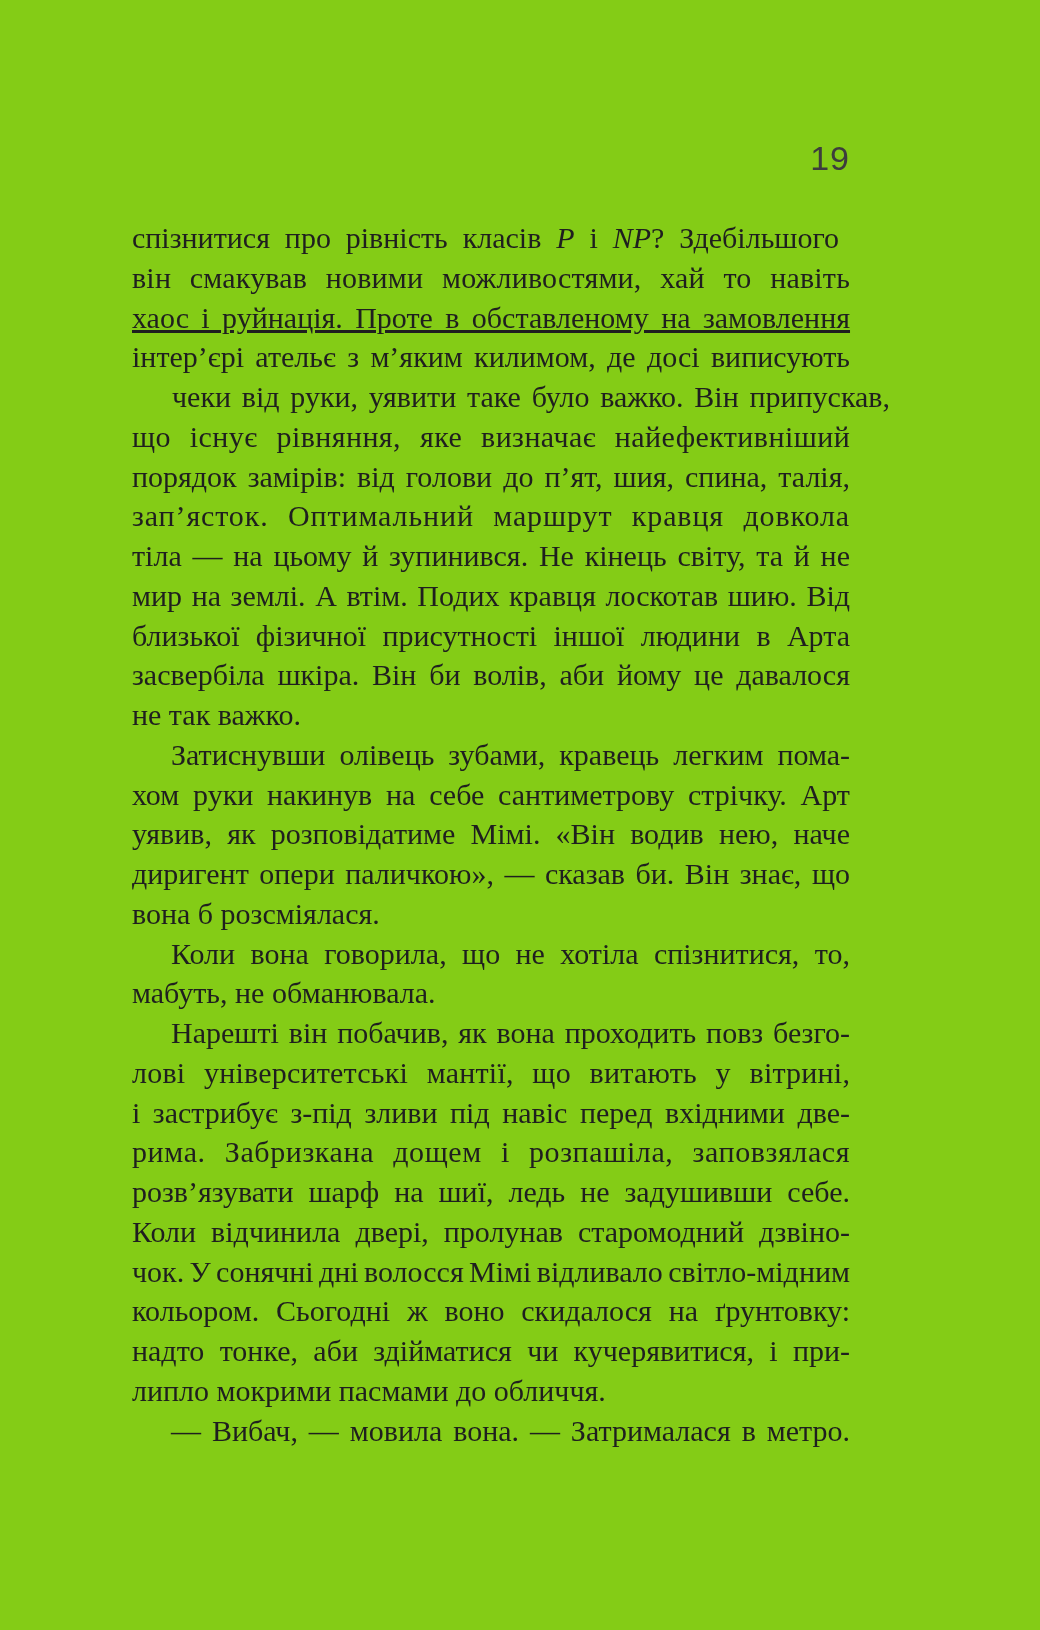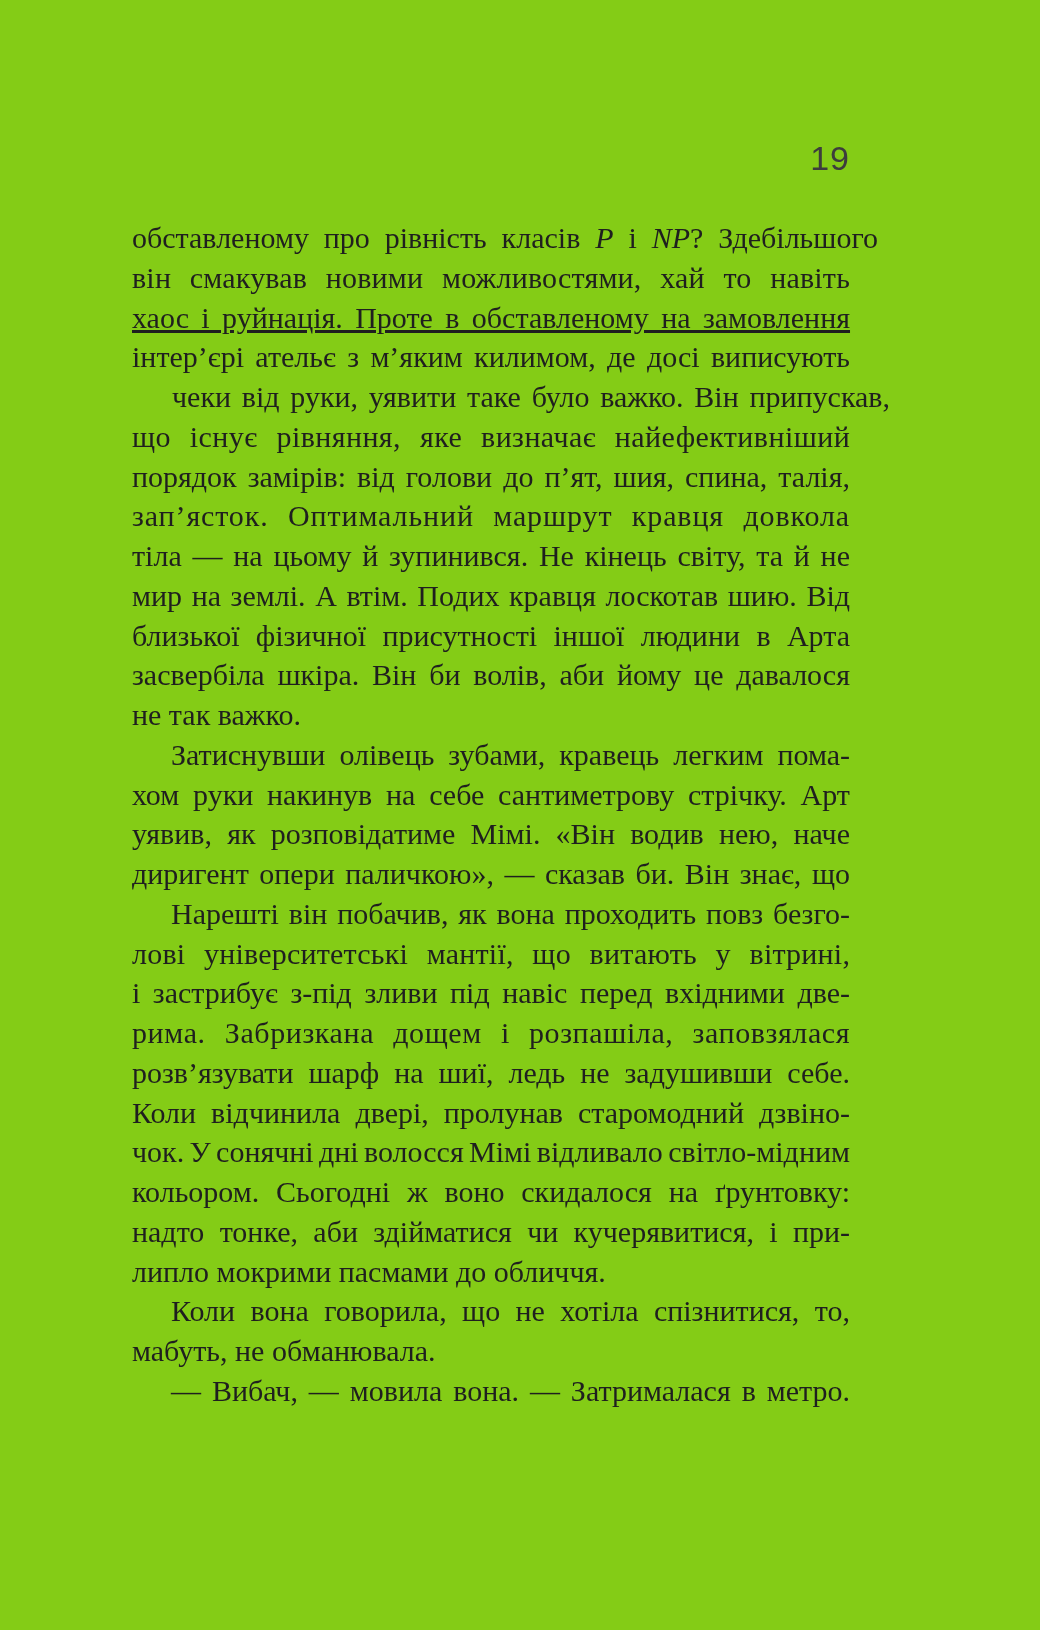--- a/index.html
+++ b/index.html
@@ -36,53 +36,54 @@
   .line.indent { padding-left: 39px; }
   .it { font-style: italic; }
 </style>
 </head>
 <body>
 
 <div class="page">
   <div class="page-number">19</div>
   <div class="text-block">
       <div class="paragraph">
-        <div class="line"><span class="inner" style="word-spacing: 7.39px;"><span>обставленому про рівність класів </span><span class="it">P</span><span> і </span><span class="it">NP</span><span>? Здебільшого</span></span></div>
+        <div class="line"><span class="inner" style="word-spacing: 7.39px;"><span>спізнитися про рівність класів </span><span class="it">P</span><span> і </span><span class="it">NP</span><span>? Здебільшого</span></span></div>
         <div class="line"><span class="inner" style="word-spacing: 11px; letter-spacing: 0.19px;"><span>він смакував новими можливостями, хай то навіть</span></span></div>
         <div class="line"><span class="inner" style="word-spacing: 4.89px; text-decoration: underline;"><span>хаос і руйнація. Проте в обставленому на замовлення</span></span></div>
         <div class="line"><span class="inner" style="word-spacing: 3.84px;"><span>інтер’єрі ательє з м’яким килимом, де досі виписують</span></span></div>
         <div class="line"><span class="inner" style="word-spacing: 3.25px; margin-left: 40px;"><span>чеки від руки, уявити таке було важко. Він припускав,</span></span></div>
         <div class="line"><span class="inner" style="word-spacing: 11px; letter-spacing: 0.42px;"><span>що існує рівняння, яке визначає найефективніший</span></span></div>
         <div class="line"><span class="inner" style="word-spacing: 3.5px;"><span>порядок замірів: від голови до п’ят, шия, спина, талія,</span></span></div>
         <div class="line"><span class="inner" style="word-spacing: 11px; letter-spacing: 0.89px;"><span>зап’ясток. Оптимальний маршрут кравця довкола</span></span></div>
         <div class="line"><span class="inner" style="word-spacing: 3.26px;"><span>тіла — на цьому й зупинився. Не кінець світу, та й не</span></span></div>
         <div class="line"><span class="inner" style="word-spacing: 2.09px;"><span>мир на землі. А втім. Подих кравця лоскотав шию. Від</span></span></div>
         <div class="line"><span class="inner" style="word-spacing: 8.89px;"><span>близької фізичної присутності іншої людини в Арта</span></span></div>
         <div class="line"><span class="inner" style="word-spacing: 5.25px;"><span>засвербіла шкіра. Він би волів, аби йому це давалося</span></span></div>
         <div class="line last"><span class="inner"><span>не так важко.</span></span></div>
       </div>
       <div class="paragraph">
         <div class="line indent"><span class="inner" style="word-spacing: 6.49px;"><span>Затиснувши олівець зубами, кравець легким пома-</span></span></div>
         <div class="line"><span class="inner" style="word-spacing: 6.26px;"><span>хом руки накинув на себе сантиметрову стрічку. Арт</span></span></div>
         <div class="line"><span class="inner" style="word-spacing: 7.69px;"><span>уявив, як розповідатиме Мімі. «Він водив нею, наче</span></span></div>
         <div class="line"><span class="inner" style="word-spacing: 3.01px;"><span>диригент опери паличкою», — сказав би. Він знає, що</span></span></div>
+        <div class="line last"><span class="inner"><span>вона б розсміялася.</span></span></div>
+      </div>
+      <div class="paragraph">
+        <div class="line indent"><span class="inner" style="word-spacing: 7.9px;"><span>Коли вона говорила, що не хотіла спізнитися, то,</span></span></div>
+        <div class="line last"><span class="inner"><span>мабуть, не обманювала.</span></span></div>
       </div>
       <div class="paragraph">
         <div class="line indent"><span class="inner" style="word-spacing: 2.39px;"><span>Нарешті він побачив, як вона проходить повз безго-</span></span></div>
         <div class="line"><span class="inner" style="word-spacing: 11px; letter-spacing: 0.21px;"><span>лові університетські мантії, що витають у вітрині,</span></span></div>
         <div class="line"><span class="inner" style="word-spacing: 5.02px;"><span>і застрибує з-під зливи під навіс перед вхідними две-</span></span></div>
         <div class="line"><span class="inner" style="word-spacing: 11px; letter-spacing: 0.6px;"><span>рима. Забризкана дощем і розпашіла, заповзялася</span></span></div>
         <div class="line"><span class="inner" style="word-spacing: 7.43px;"><span>розв’язувати шарф на шиї, ледь не задушивши себе.</span></span></div>
         <div class="line"><span class="inner" style="word-spacing: 7.47px;"><span>Коли відчинила двері, пролунав старомодний дзвіно-</span></span></div>
         <div class="line"><span class="inner" style="word-spacing: -2.17px;"><span>чок. У сонячні дні волосся Мімі відливало світло-мідним</span></span></div>
         <div class="line"><span class="inner" style="word-spacing: 9.31px;"><span>кольором. Сьогодні ж воно скидалося на ґрунтовку:</span></span></div>
         <div class="line"><span class="inner" style="word-spacing: 7.8px;"><span>надто тонке, аби здійматися чи кучерявитися, і при-</span></span></div>
         <div class="line last"><span class="inner"><span>липло мокрими пасмами до обличчя.</span></span></div>
       </div>
       <div class="paragraph">
-        <div class="line indent"><span class="inner" style="word-spacing: 7.9px;"><span>Коли вона говорила, що не хотіла спізнитися, то,</span></span></div>
-        <div class="line last"><span class="inner"><span>мабуть, не обманювала.</span></span></div>
-      </div>
-      <div class="paragraph">
         <div class="line indent"><span class="inner" style="word-spacing: 3.42px; margin-top: 33px;"><span>— Вибач, — мовила вона. — Затрималася в метро.</span></span></div>
       </div>
     </div>
 </div>
 
 </body></html>

